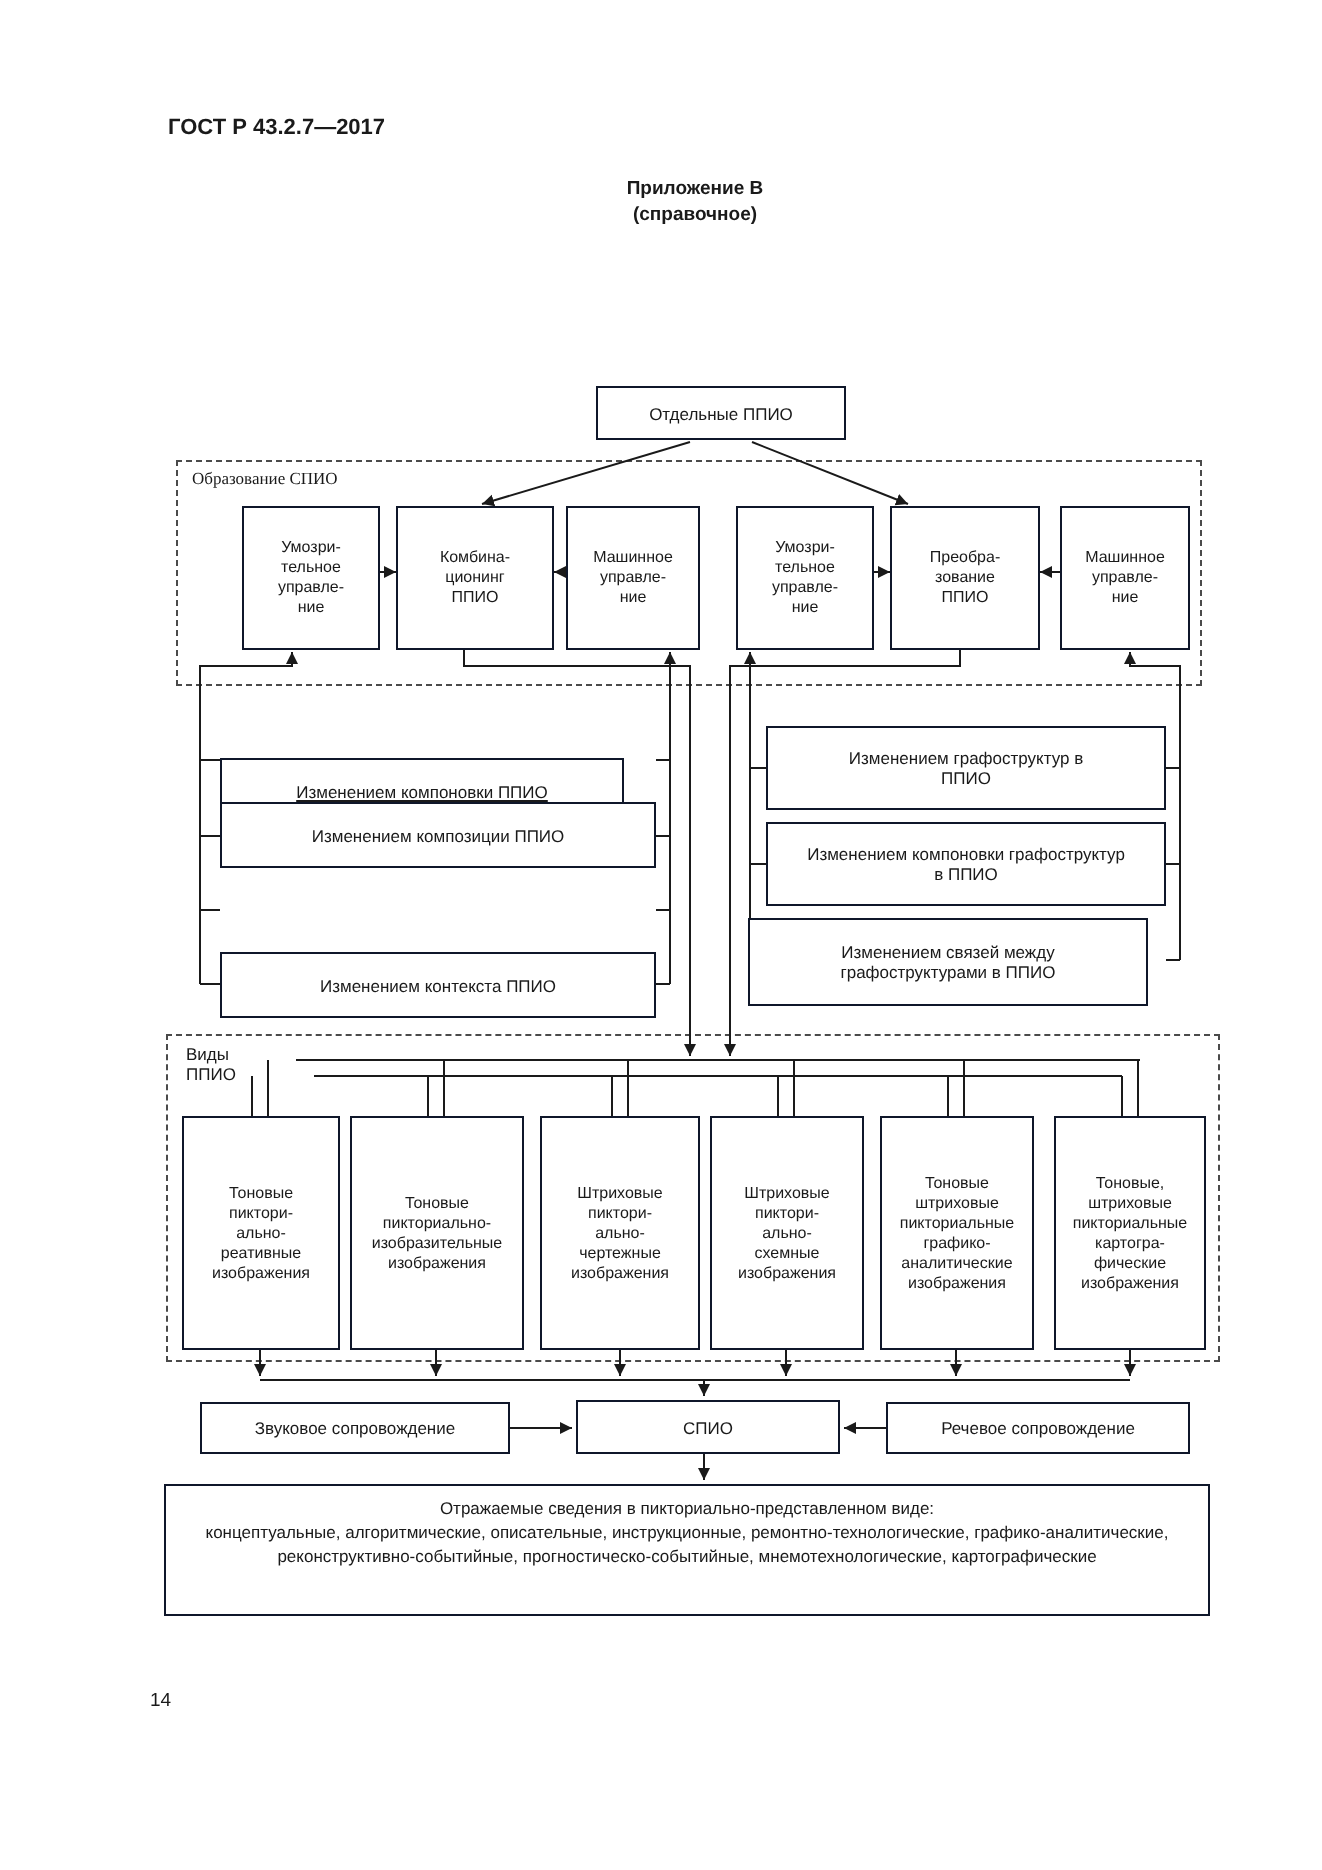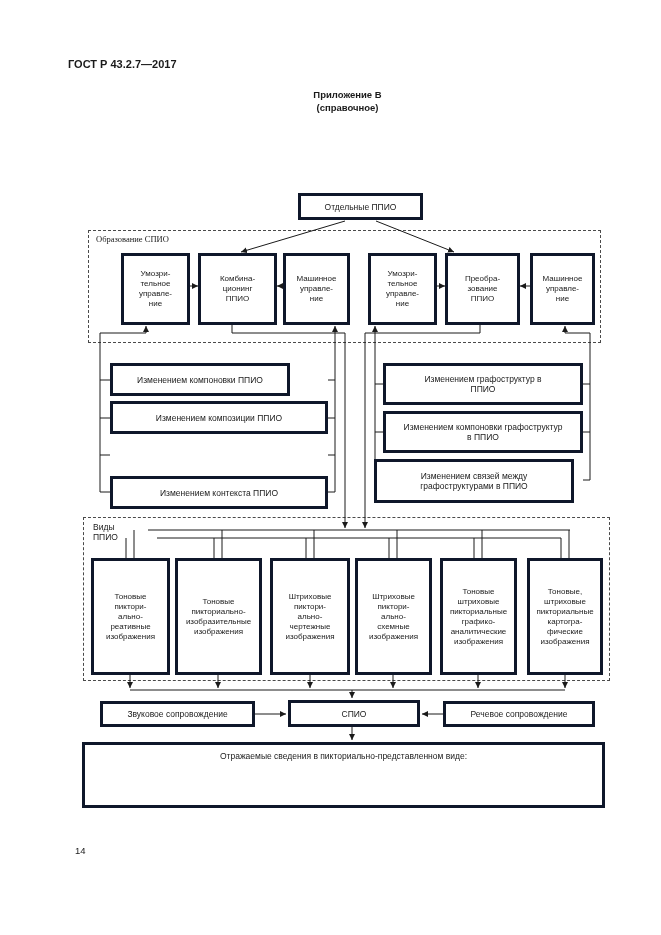--- a/index.html
+++ b/index.html
@@ -6,21 +6,21 @@
   .page{
     position:relative;width:661px;height:935px;background:#ffffff;
     font-family:"Liberation Sans","DejaVu Sans",sans-serif;color:#1a1a1a;
     overflow:hidden;margin:0 auto;
   }
   .abs{position:absolute;}
   .pre{white-space:pre-line;}
   .tc{text-align:center;}
   
   .bx{
-    position:absolute;background:#ffffff;border:3px solid #0f172a;
+    position:absolute;background:#ffffff;border:1px solid #0f172a;
     display:flex;align-items:center;justify-content:center;text-align:center;
     box-sizing:border-box;z-index:2;white-space:pre-line;
   }
   .f8{font-size:8px;line-height:10px;}
   .f85{font-size:8.5px;line-height:10px;}
   
   .dash{
     position:absolute;border:1px dashed #4a4a4a;box-sizing:border-box;z-index:0;
     background:transparent;
   }
@@ -30,21 +30,21 @@
   .ttl{font-size:9.5px;font-weight:bold;line-height:13px;}
   .cap{font-size:8.5px;}
   .outbox-head{font-size:8.5px;line-height:12px;}
   .outbox-body{font-size:8.5px;line-height:12px;}
 </style>
 </head>
 <body>
 
 <div class="page">
 
-  <div class="abs hdr" style="left:68px;top:58px;text-align:center;">ГОСТ Р 43.2.7—2017</div>
+  <div class="abs hdr" style="left:84px;top:58px;text-align:center;">ГОСТ Р 43.2.7—2017</div>
   <div class="abs ttl tc" style="left:75px;top:88px;width:545px;">
     <div>Приложение В</div>
     <div>(справочное)</div>
   </div>
 
 
   <svg class="wires" width="661" height="935" viewBox="0 0 661 935">
     <defs>
       <marker id="ah" markerWidth="7" markerHeight="7" refX="6" refY="3" orient="auto">
         <path d="M0,0 L6,3 L0,6 Z" fill="#1a1a1a"></path>
@@ -137,21 +137,21 @@
 тельное
 управле-
 ние</div>
   <div class="bx f8" style="left:445px;top:253px;width:75px;height:72px;">Преобра-
 зование
 ППИО</div>
   <div class="bx f8" style="left:530px;top:253px;width:65px;height:72px;">Машинное
 управле-
 ние</div>
 
-  <div class="bx f85" style="left:110px;top:363px;width:180px;height:33px;">Изменением компоновки ППИО</div>
+  <div class="bx f85" style="left:110px;top:379px;width:202px;height:33px;text-decoration:underline;">Изменением компоновки ППИО</div>
   <div class="bx f85" style="left:110px;top:401px;width:218px;height:33px;">Изменением композиции ППИО</div>
   <div class="bx f85" style="left:110px;top:476px;width:218px;height:33px;">Изменением контекста ППИО</div>
 
   <div class="bx f85" style="left:383px;top:363px;width:200px;height:42px;">Изменением графоструктур в
 ППИО</div>
   <div class="bx f85" style="left:383px;top:411px;width:200px;height:42px;">Изменением компоновки графоструктур
 в ППИО</div>
   <div class="bx f85" style="left:374px;top:459px;width:200px;height:44px;">Изменением связей между
 графоструктурами в ППИО</div>
 
@@ -190,17 +190,18 @@
 картогра-
 фические
 изображения</div>
 
   <div class="bx f85" style="left:100px;top:701px;width:155px;height:26px;">Звуковое сопровождение</div>
   <div class="bx f85" style="left:288px;top:700px;width:132px;height:27px;">СПИО</div>
   <div class="bx f85" style="left:443px;top:701px;width:152px;height:26px;">Речевое сопровождение</div>
 
   <div class="bx" style="left:82px;top:742px;width:523px;height:66px;flex-direction:column;justify-content:flex-start;padding:5px 10px 0 10px;">
     <div class="outbox-head">Отражаемые сведения в пикториально-представленном  виде:</div>
+    <div class="outbox-body">концептуальные, алгоритмические, описательные, инструкционные, ремонтно-технологические, графико-аналитические, реконструктивно-событийные, прогностическо-событийные, мнемотехнологические, картографические</div>
   </div>
 
   <div class="abs" style="left:75px;top:845px;font-size:9.5px;">14</div>
 
 </div>
 
 </body></html>

